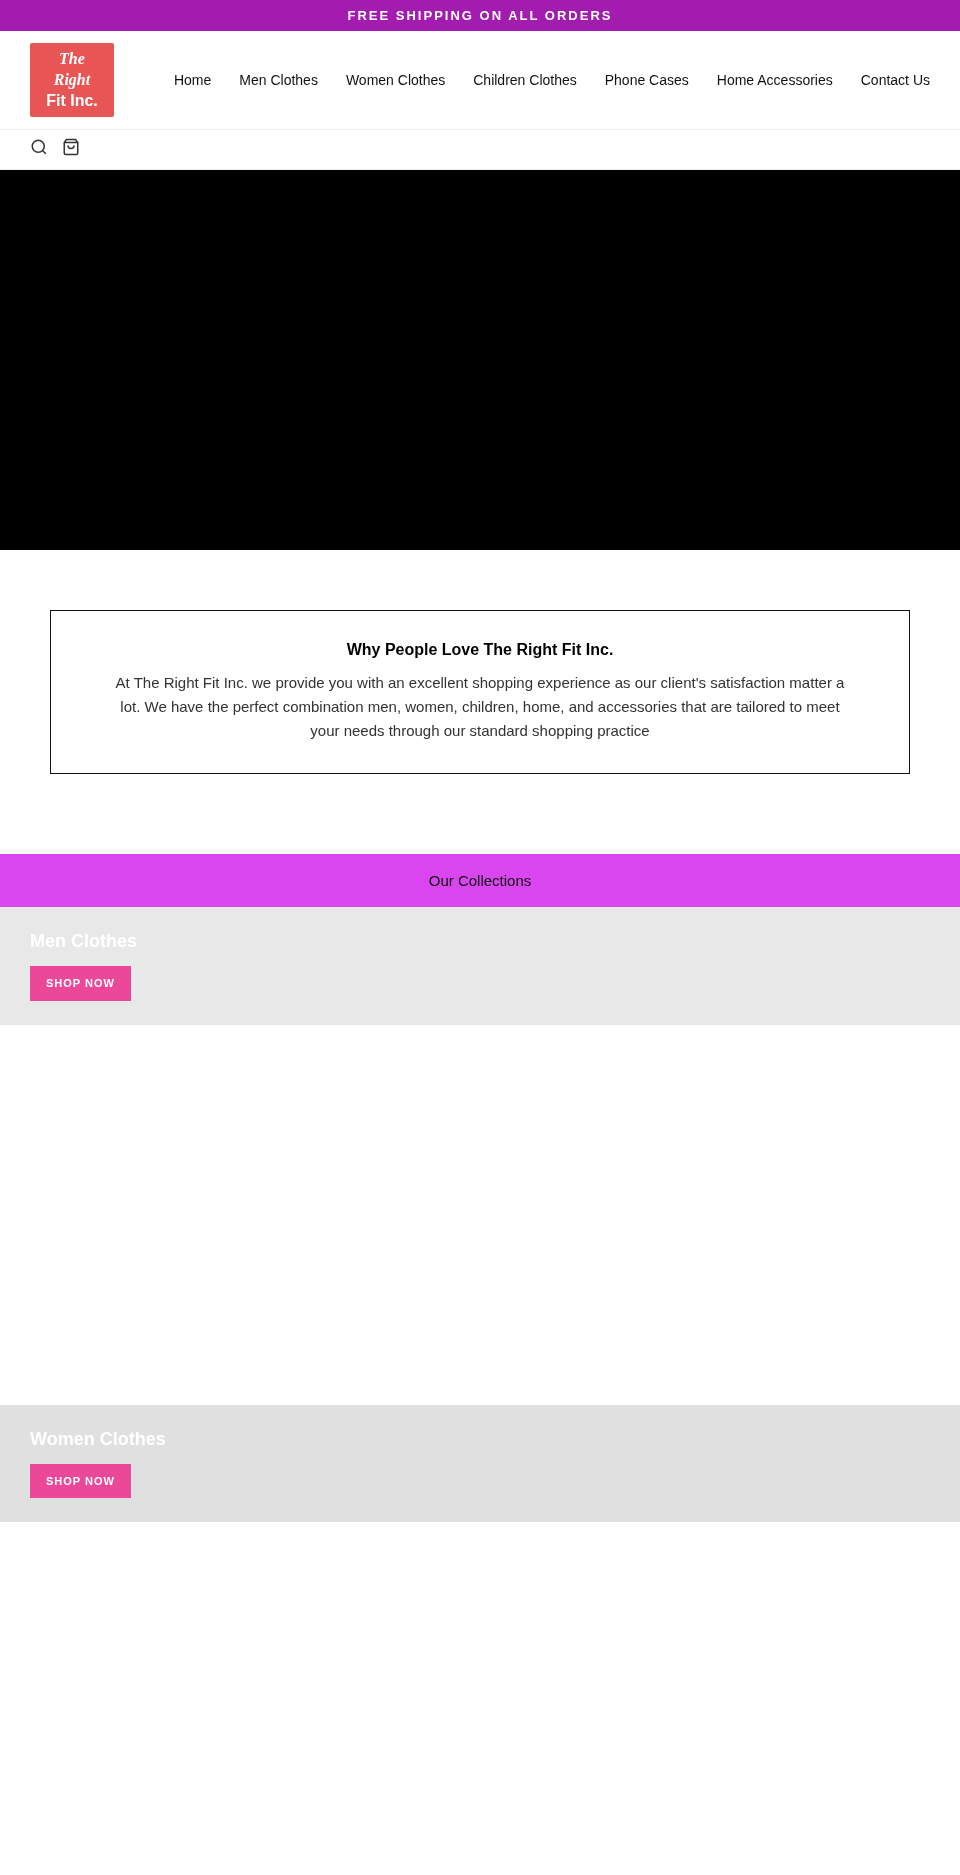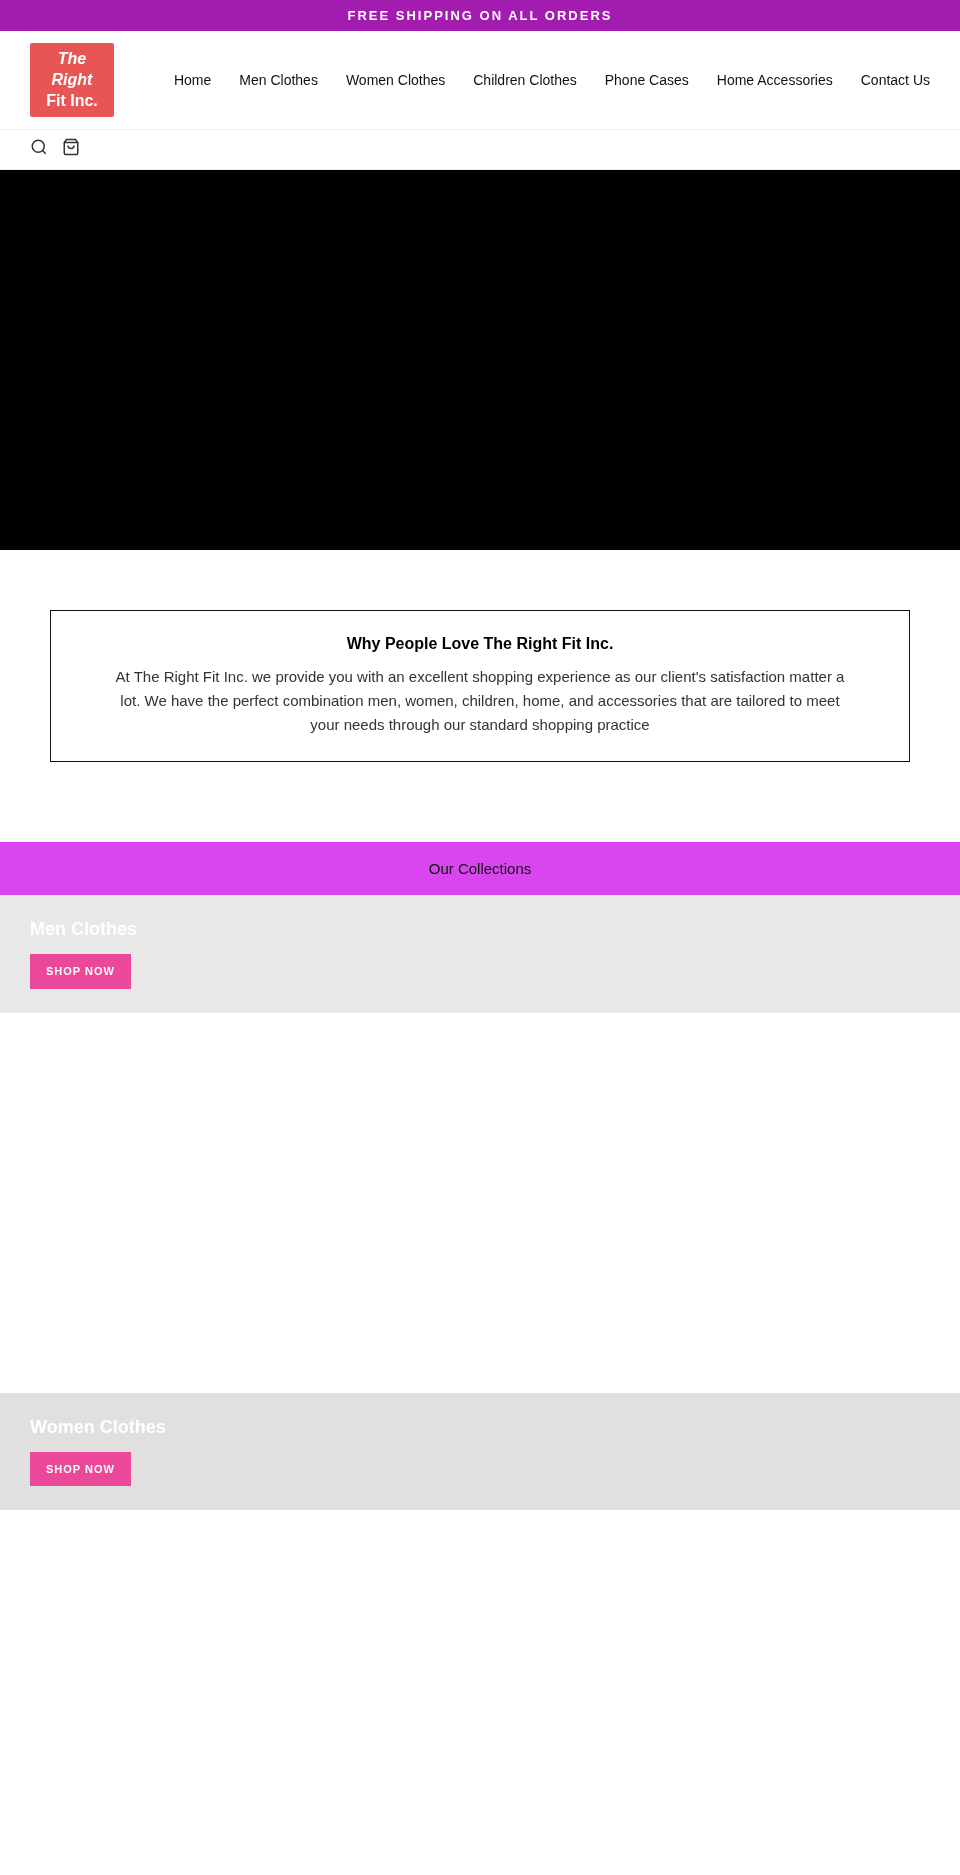--- a/index.html
+++ b/index.html
@@ -28,21 +28,21 @@
       color: #fff;
       padding: 6px 10px;
       font-weight: bold;
       font-size: 14px;
       line-height: 1.3;
       border-radius: 2px;
       margin-right: 60px;
       min-width: 80px;
       text-align: center;
     }
-    .logo-box .logo-line1 { font-size: 16px; font-style: italic; }
+    .logo-box .logo-line1 { font-size: 16px; font-style: italic; font-family: Liberation Serif, serif; }
     .logo-box .logo-line2 { font-size: 16px; }
 
     .nav {
       display: flex;
       gap: 28px;
       align-items: center;
       flex: 1;
       justify-content: center;
     }
     .nav a {
@@ -73,21 +73,21 @@
       height: 380px;
       background: #000;
     }
 
     
     .why-section {
       padding: 60px 30px 40px;
     }
     .why-box {
       border: 1.5px solid #111;
-      padding: 24px 60px;
+      padding: 30px 60px;
       text-align: center;
       max-width: 860px;
       margin: 0 auto;
     }
     .why-box h2 {
       font-size: 16px;
       font-weight: bold;
       margin-bottom: 12px;
     }
     .why-box p {

